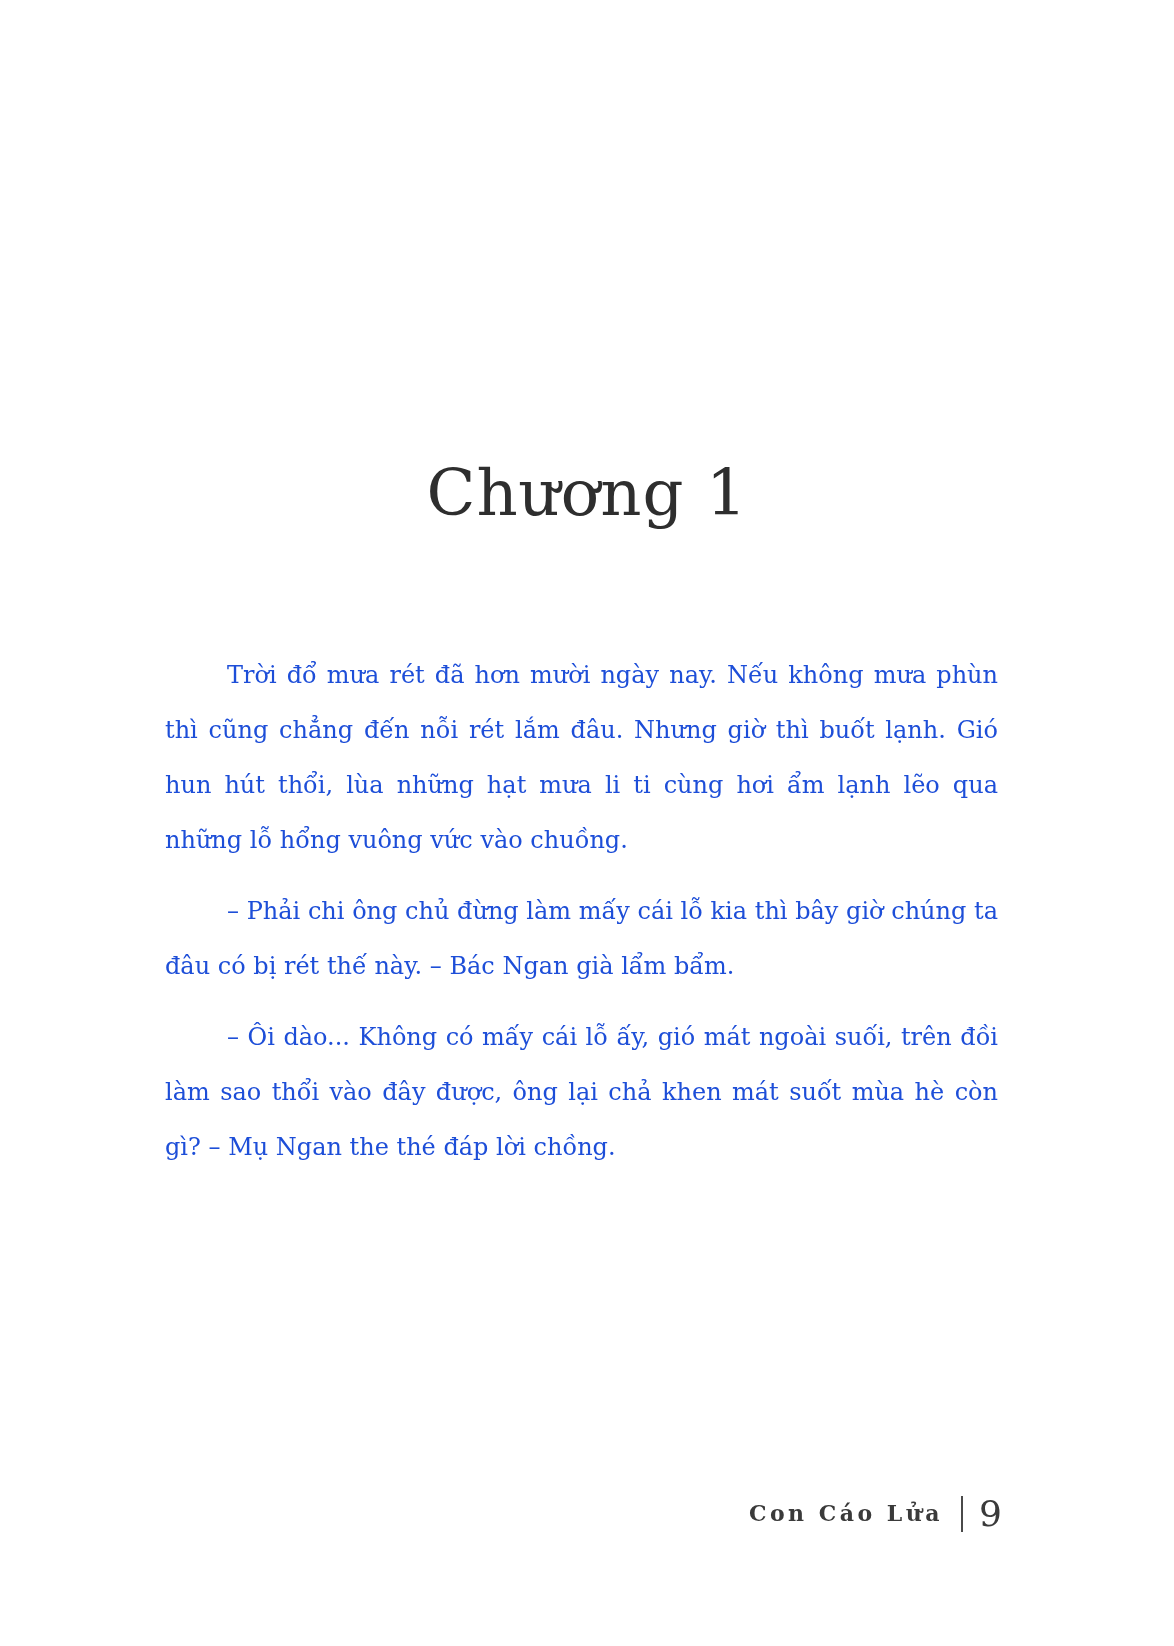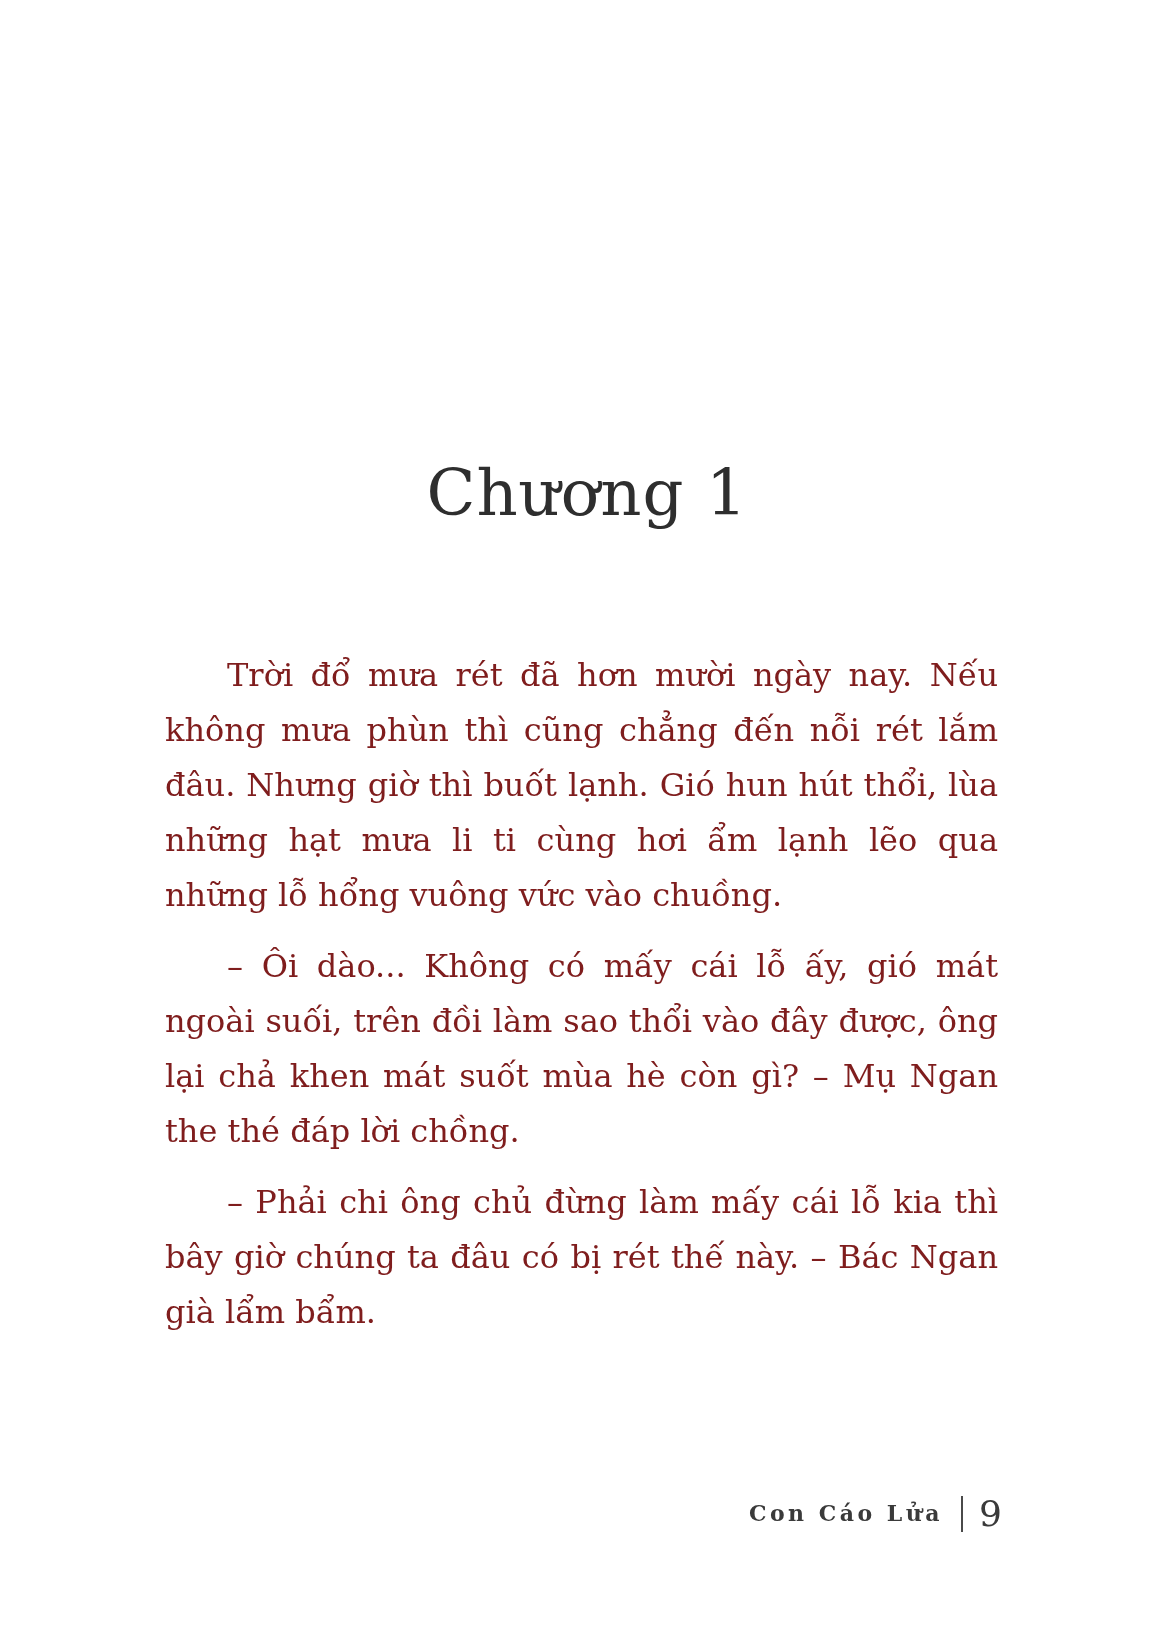--- a/index.html
+++ b/index.html
@@ -24,25 +24,25 @@
     font-weight: 400;
     letter-spacing: 1px;
     color: #2e2e2e;
     line-height: 1.1;
   }
   .content {
     margin: 120px 170px 0 165px;
   }
   .content p {
     margin: 0 6px 16px 0;
-    font-size: 32px;
+    font-size: 24px;
     line-height: 55px;
     text-indent: 62px;
     text-align: justify;
-    color: #7f1d1d;
+    color: #1d4ed8;
   }
   .footer {
     position: absolute;
     right: 172px;
     bottom: 112px;
     display: flex;
     align-items: center;
   }
   .footer .book-title {
     font-size: 22px;
@@ -65,22 +65,22 @@
 </style>
 </head>
 <body>
 
 <div class="page">
 
   <h1 class="chapter-title">Chương 1</h1>
 
   <div class="content">
     <p>Trời đổ mưa rét đã hơn mười ngày nay. Nếu không mưa phùn thì cũng chẳng đến nỗi rét lắm đâu. Nhưng giờ thì buốt lạnh. Gió hun hút thổi, lùa những hạt mưa li ti cùng hơi ẩm lạnh lẽo qua những lỗ hổng vuông vức vào chuồng.</p>
+    <p>– Phải chi ông chủ đừng làm mấy cái lỗ kia thì bây giờ chúng ta đâu có bị rét thế này. – Bác Ngan già lẩm bẩm.</p>
     <p>– Ôi dào... Không có mấy cái lỗ ấy, gió mát ngoài suối, trên đồi làm sao thổi vào đây được, ông lại chả khen mát suốt mùa hè còn gì? – Mụ Ngan the thé đáp lời chồng.</p>
-    <p>– Phải chi ông chủ đừng làm mấy cái lỗ kia thì bây giờ chúng ta đâu có bị rét thế này. – Bác Ngan già lẩm bẩm.</p>
   </div>
 
   <div class="footer">
     <span class="book-title">Con Cáo Lửa</span>
     <span class="divider"></span>
     <span class="page-number">9</span>
   </div>
 
 </div>
 

